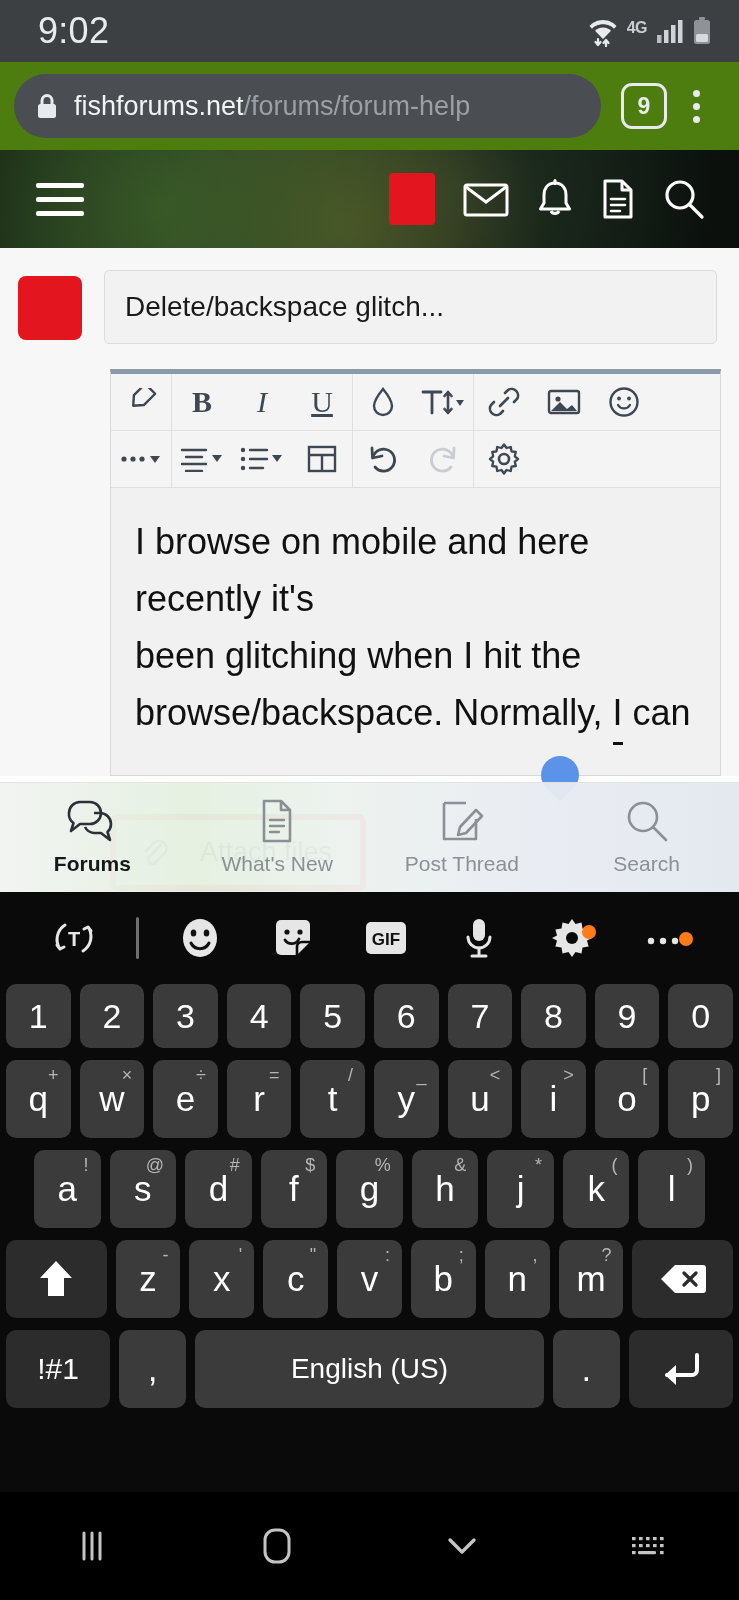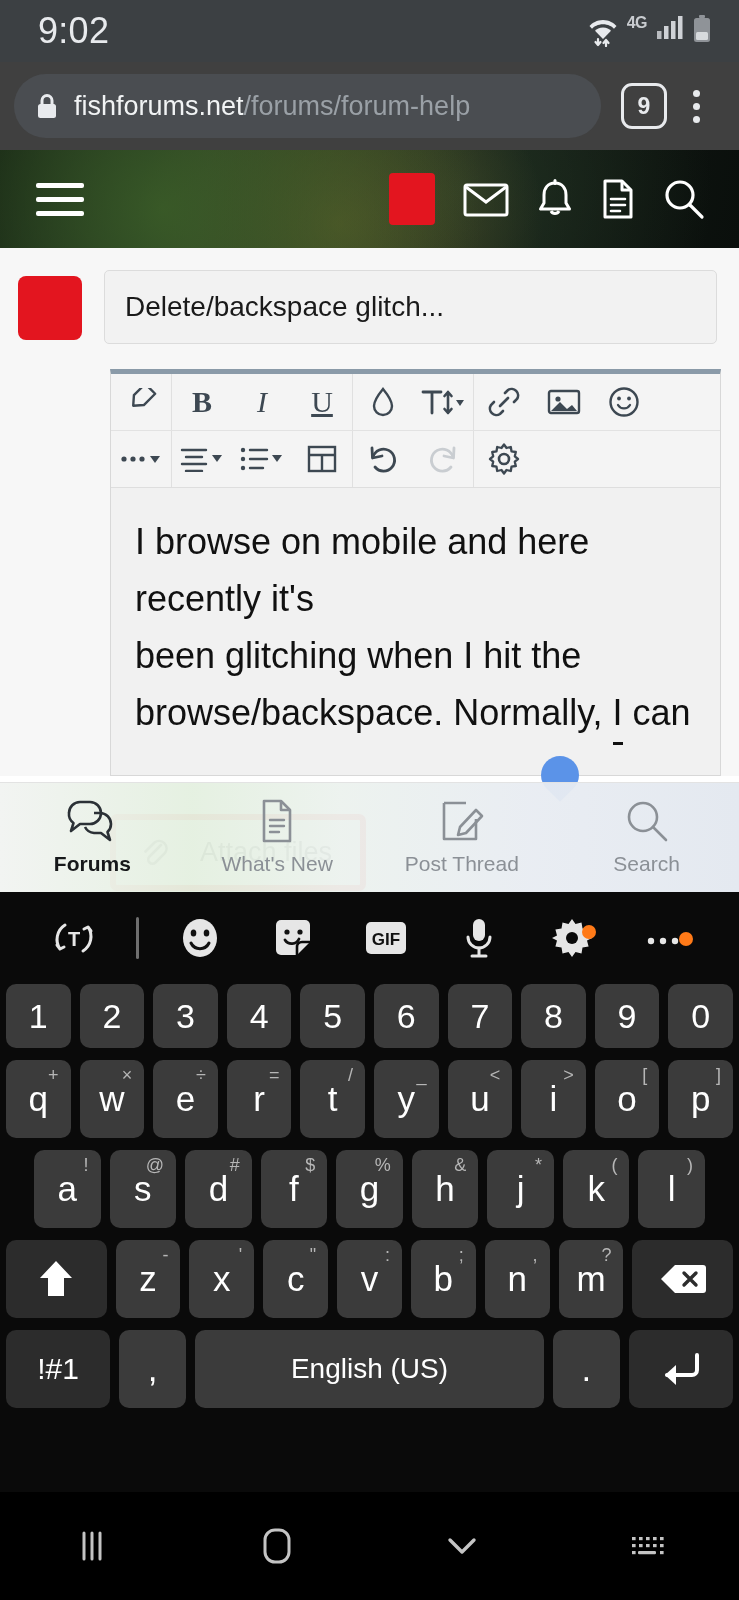--- a/index.html
+++ b/index.html
@@ -11,27 +11,27 @@
   }
   .phone { position: relative; width: 739px; height: 1600px; background: #fff; }
 
   
   .statusbar {
     height: 62px; background: #3c4043; color: #e8eaed;
     display: flex; align-items: center; justify-content: space-between;
     padding: 0 28px 0 38px;
   }
   .status-time { font-size: 36px; letter-spacing: .3px; color: #e8eaed; }
-  .status-icons { display: flex; align-items: flex-start; gap: 9px; }
+  .status-icons { display: flex; align-items: center; gap: 9px; }
   .status-icons svg { display: block; }
   .lte-label { font-size: 16px; font-weight: 700; color: #c9ccd0; letter-spacing: -.5px; line-height: 1; margin-bottom: 6px;}
 
   
   .urlbar-wrap {
-    height: 88px; background: #404040;
+    height: 88px; background: #4d7c0f;
     display: flex; align-items: center; padding: 0 20px 0 14px; gap: 6px;
   }
   .urlpill {
     flex: 1; height: 64px; background: #4a4d51; border-radius: 34px;
     display: flex; align-items: center; padding: 0 22px; gap: 16px; overflow: hidden;
   }
   .url-text { font-size: 27px; white-space: nowrap; overflow: hidden; }
   .url-domain { color: #f1f3f4; }
   .url-path { color: #9aa0a6; }
   .tabcount {

